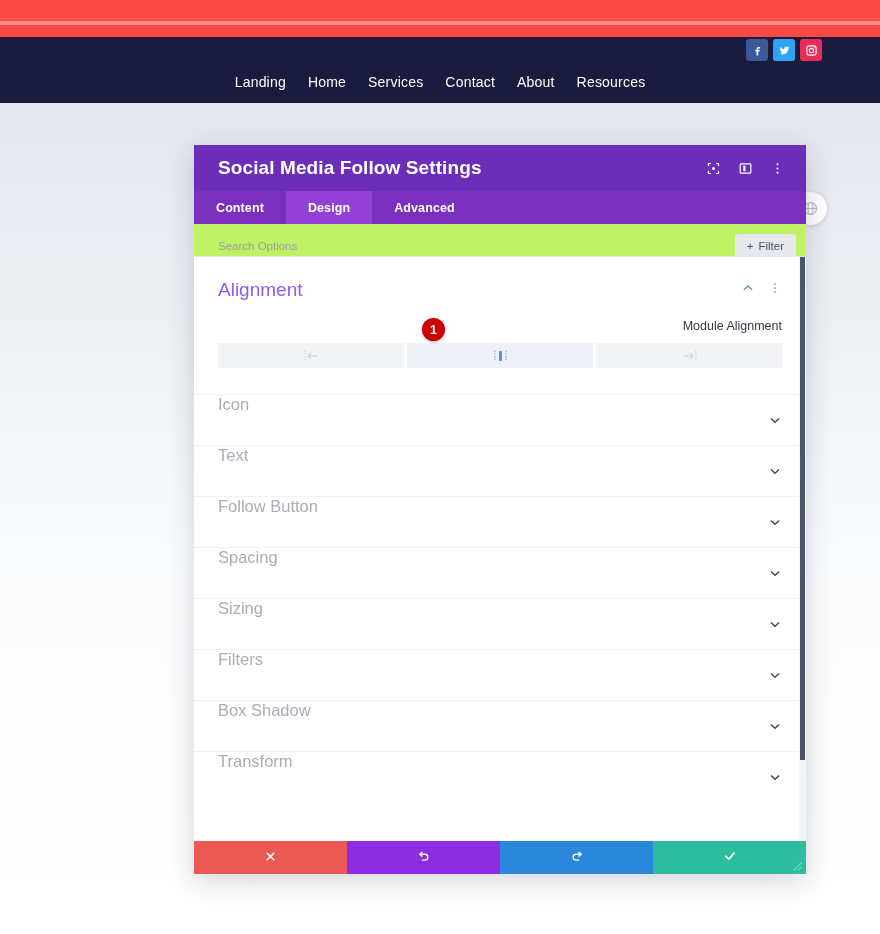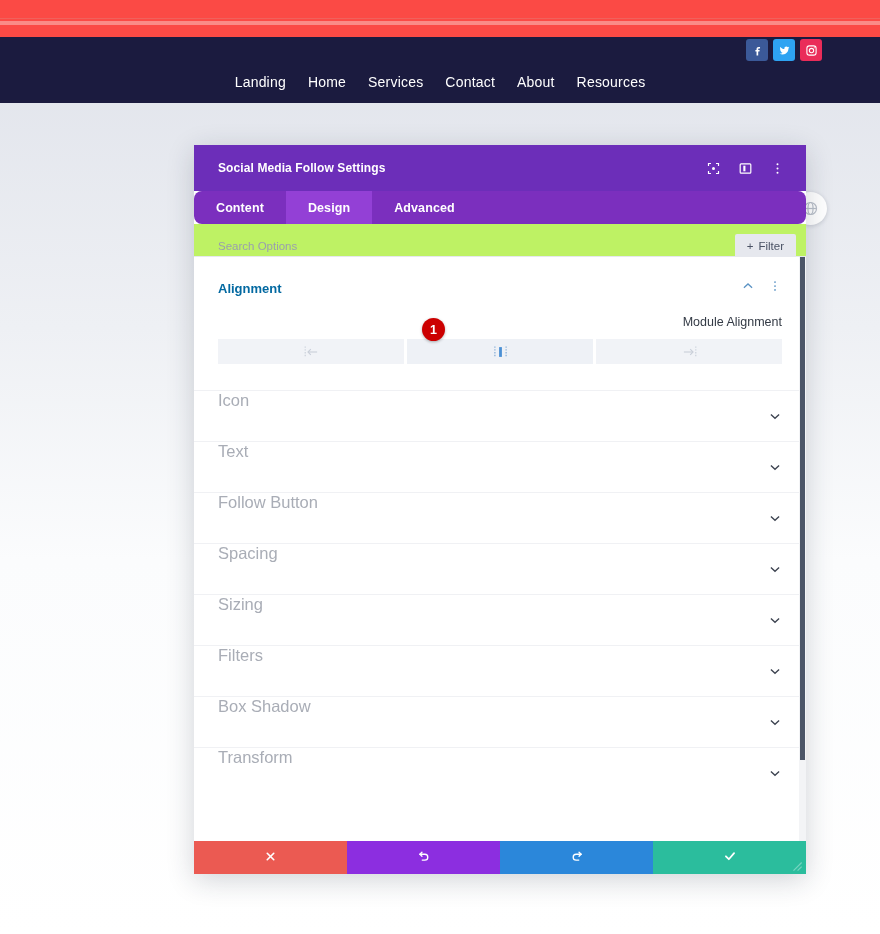--- a/index.html
+++ b/index.html
@@ -77,35 +77,34 @@
     display: flex; flex-direction: column;
     overflow: hidden;
   }
   .modal-header {
     height: 46px; background: #6c2eb9;
     display: flex; align-items: center;
     padding: 0 20px 0 24px;
     flex: 0 0 auto;
   }
   .modal-title {
-    color: #ffffff; font-size: 12px; font-weight: bold;
+    color: #ffffff; font-size: 19px; font-weight: bold;
     letter-spacing: .1px; flex: 1 1 auto;
   }
   .header-icons { display: flex; align-items: center; gap: 14px; }
   .hdr-ico {
     width: 18px; height: 18px; color: #ffffff;
     display: flex; align-items: center; justify-content: center;
   }
 
   
   .tabs {
     height: 33px; background: #7b2fbe;
     display: flex; align-items: stretch;
     flex: 0 0 auto;
-    border-radius: 8px;
   }
   .tab {
     display: flex; align-items: center; justify-content: center;
     padding: 0 22px;
     color: #ffffff; font-size: 12.5px; font-weight: bold;
     letter-spacing: .1px;
   }
   .tab.active { background: #9340d6; }
 
   
@@ -144,21 +143,21 @@
     background: #4c5668; border-radius: 0;
   }
 
   
   .align-section { padding: 22px 24px 26px 24px; }
   .align-head {
     display: flex; align-items: center;
     margin-bottom: 18px;
   }
   .align-title {
-    flex: 1 1 auto; font-size: 13px; color: #0369a1; font-weight: bold;
+    flex: 1 1 auto; font-size: 19px; color: #8b5cf6; font-weight: normal;
   }
   .align-head-icons { display: flex; align-items: center; gap: 13px; color: #5b93c4; }
   .field-label {
     font-size: 12.5px; color: #333a45; margin-bottom: 10px; text-align: right;
   }
   .align-group { display: flex; gap: 3px; }
   .align-btn {
     flex: 1 1 0; height: 25px; background: #f1f3f7;
     border: 0; display: flex; align-items: center; justify-content: center;
     cursor: pointer;

